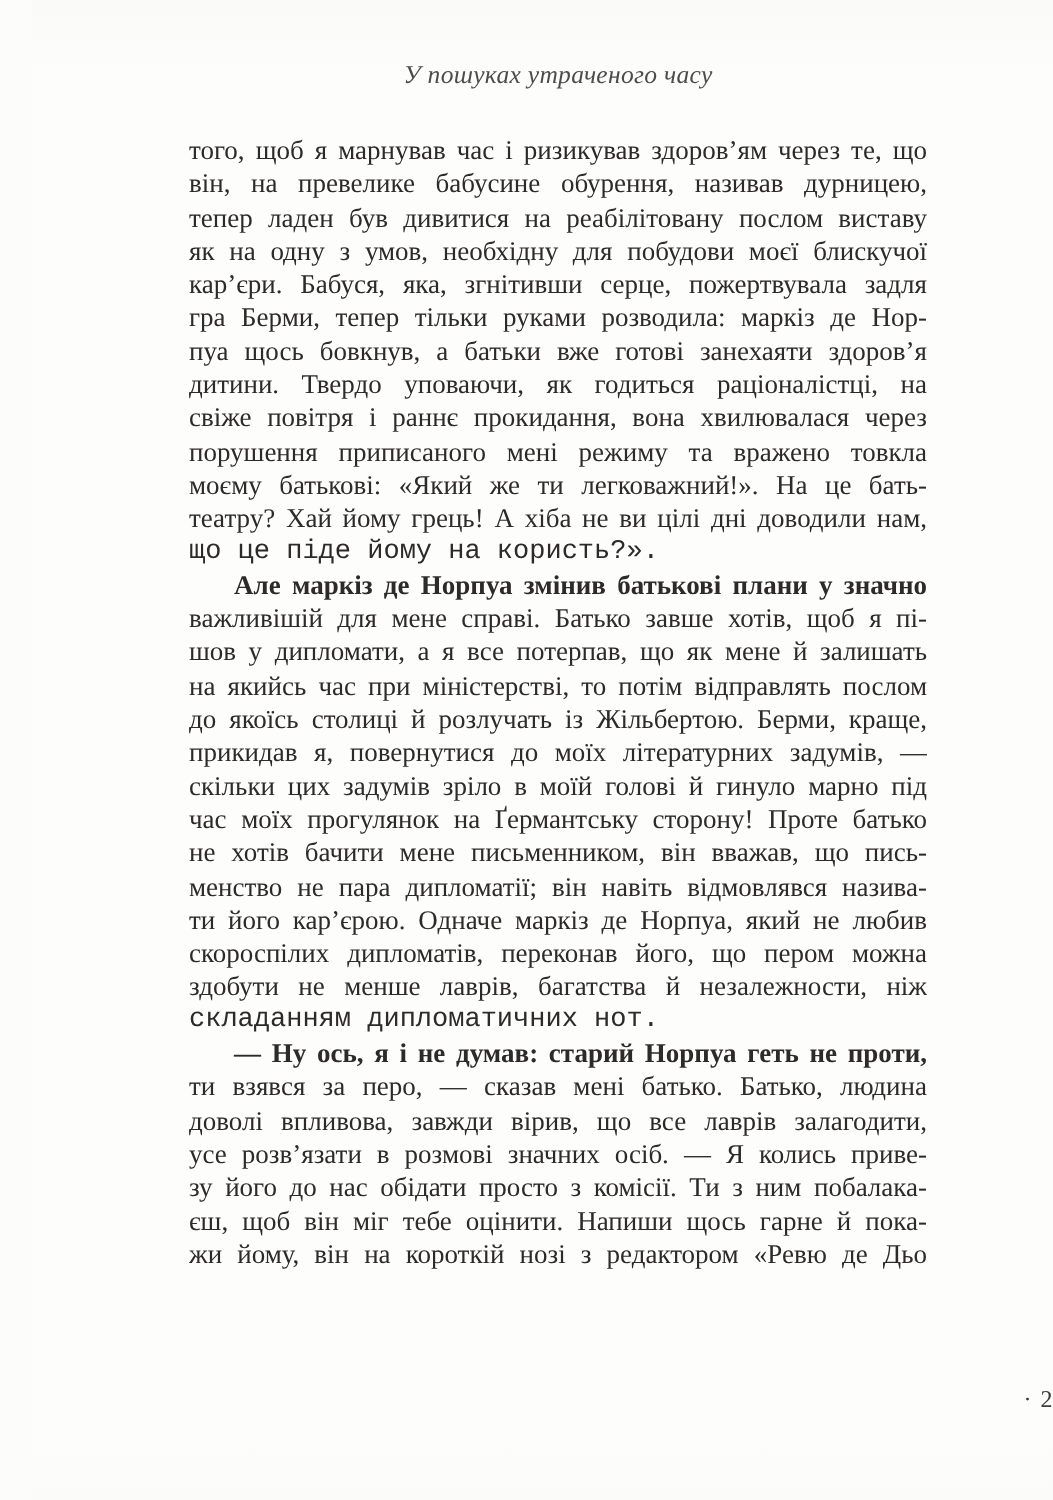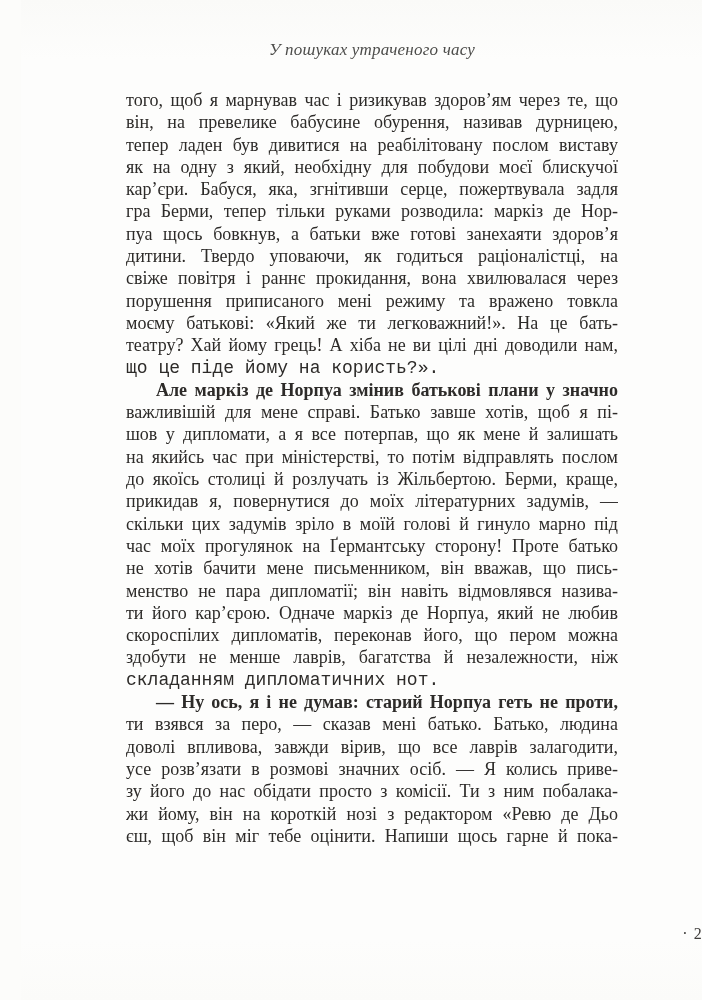--- a/index.html
+++ b/index.html
@@ -62,21 +62,21 @@
 <body>
 
 <div class="book-page">
   <div class="running-header">У пошуках утраченого часу</div>
 
   <div class="body-text">
       <div class="para">
         <div class="line">того, щоб я марнував час і ризикував здоров’ям через те, що</div>
         <div class="line">він, на превелике бабусине обурення, називав дурницею,</div>
         <div class="line">тепер ладен був дивитися на реабілітовану послом виставу</div>
-        <div class="line">як на одну з який, необхідну для побудови моєї блискучої</div>
+        <div class="line">як на одну з умов, необхідну для побудови моєї блискучої</div>
         <div class="line">кар’єри. Бабуся, яка, згнітивши серце, пожертвувала задля</div>
         <div class="line">гра Берми, тепер тільки руками розводила: маркіз де Нор-</div>
         <div class="line">пуа щось бовкнув, а батьки вже готові занехаяти здоров’я</div>
         <div class="line">дитини. Твердо уповаючи, як годиться раціоналістці, на</div>
         <div class="line">свіже повітря і раннє прокидання, вона хвилювалася через</div>
         <div class="line">порушення приписаного мені режиму та вражено товкла</div>
         <div class="line">моєму батькові: «Який же ти легковажний!». На це бать-</div>
         <div class="line">театру? Хай йому грець! А хіба не ви цілі дні доводили нам,</div>
         <div class="line last">що це піде йому на користь?».</div>
       </div>
@@ -95,19 +95,19 @@
         <div class="line">скороспілих дипломатів, переконав його, що пером можна</div>
         <div class="line">здобути не менше лаврів, багатства й незалежности, ніж</div>
         <div class="line last">складанням дипломатичних нот.</div>
       </div>
       <div class="para">
         <div class="line indent">— Ну ось, я і не думав: старий Норпуа геть не проти, щоб</div>
         <div class="line">ти взявся за перо, — сказав мені батько. Батько, людина</div>
         <div class="line">доволі впливова, завжди вірив, що все лаврів залагодити,</div>
         <div class="line">усе розв’язати в розмові значних осіб. — Я колись приве-</div>
         <div class="line">зу його до нас обідати просто з комісії. Ти з ним побалака-</div>
+        <div class="line">єш, щоб він міг тебе оцінити. Напиши щось гарне й пока-</div>
         <div class="line">жи йому, він на короткій нозі з редактором «Ревю де Дьо</div>
-        <div class="line">єш, щоб він міг тебе оцінити. Напиши щось гарне й пока-</div>
       </div>
     </div>
 
   <div class="page-number">· 22 ·</div>
 </div>
 
 </body></html>

